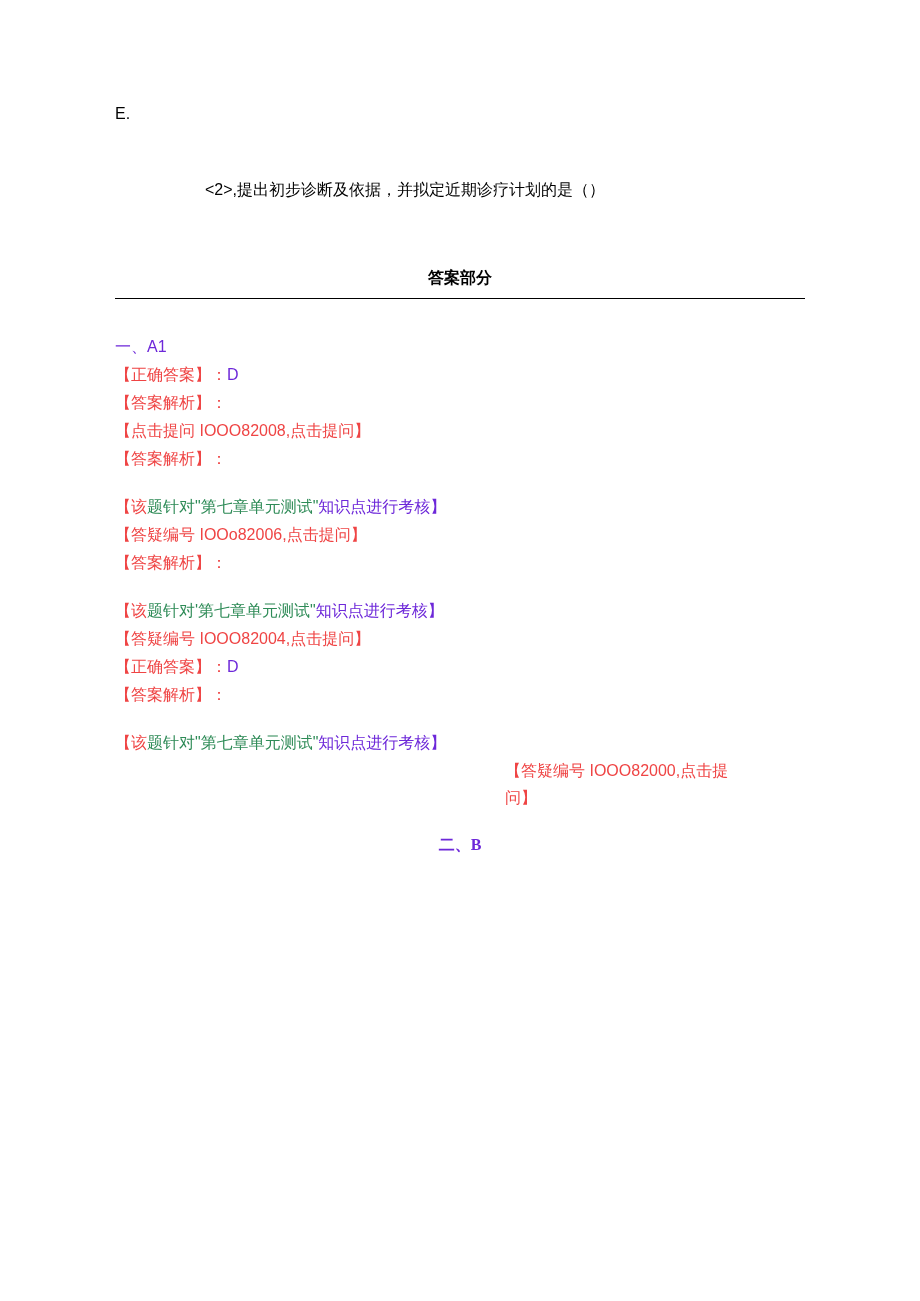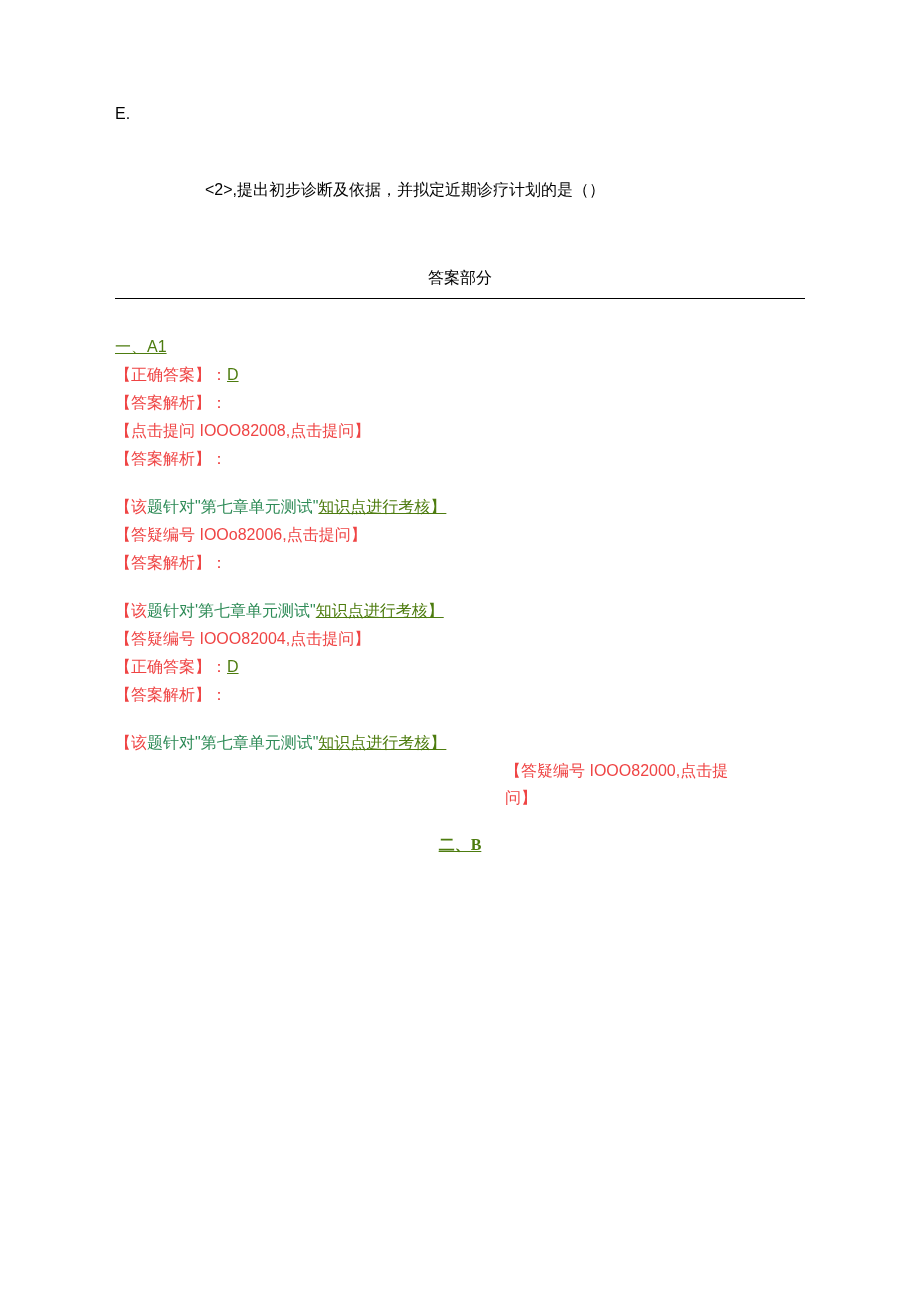--- a/index.html
+++ b/index.html
@@ -11,31 +11,31 @@
   }
   .page {
     box-sizing: border-box;
     width: 920px;
     min-height: 1301px;
     padding: 100px 115px 0 115px;
     font-size: 16px;
     line-height: 1.75;
     color: #000;
   }
-  .black { color: #4d7c0f; text-decoration: underline; }
+  .black { color: #6d28d9; }
   .blue  { color: #ef4444; }
   .green { color: #2e8b57; }
   .hr {
     border: none;
     border-top: 1px solid #000;
     margin: 6px 0 14px 0;
   }
   .answers-title {
     text-align: center;
-    font-weight: normal;
+    font-weight: bold;
     margin-top: 60px;
   }
   .gap { height: 20px; }
   .q2 {
     margin-top: 48px;
     padding-left: 90px;
   }
   .float-block {
     margin-left: 390px;
     width: 250px;

